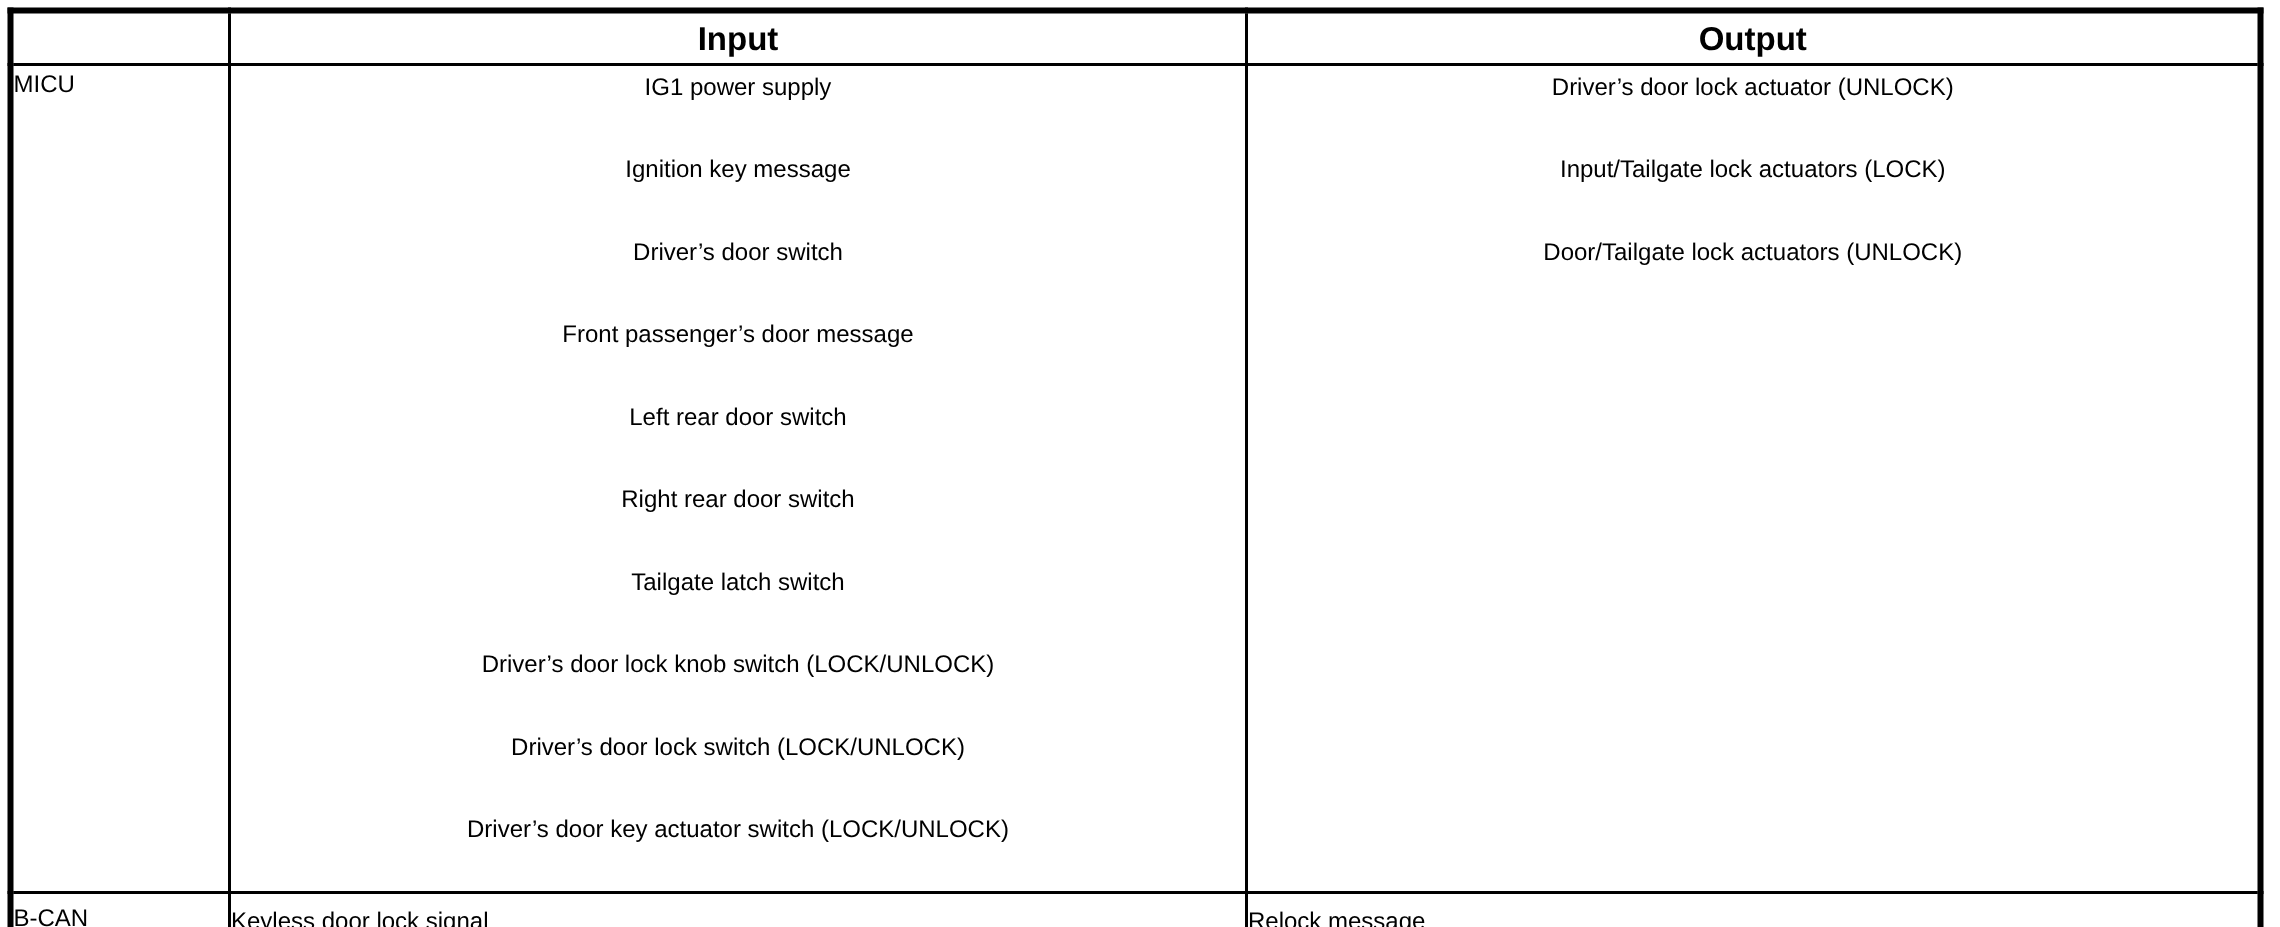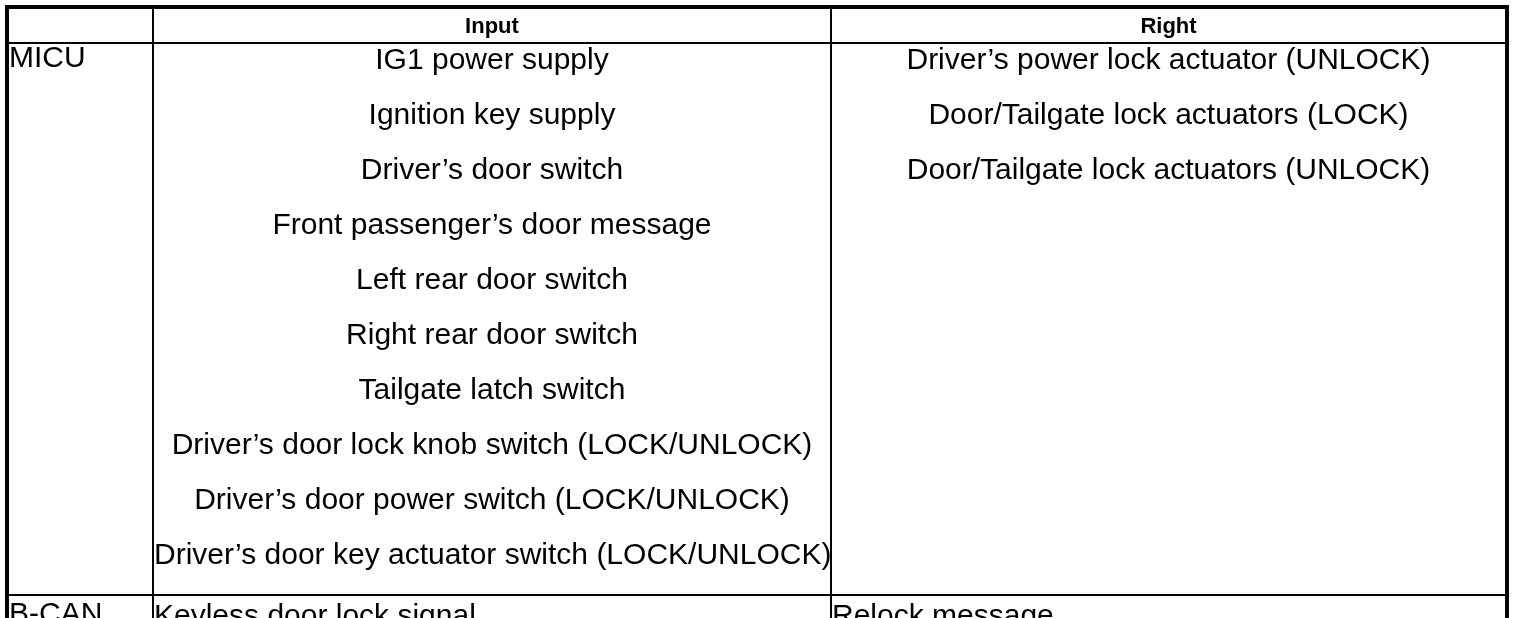--- a/index.html
+++ b/index.html
@@ -56,21 +56,21 @@
     vertical-align: middle;
     line-height: 32px;
     letter-spacing: 0px;
   }
   th.blank-header {
     border-left: 0;
   }
 
   
   td.cell {
-    font-size: 30px;
+    font-size: 16px;
     font-weight: normal;
     line-height: 26px;
     padding-top: 8px;
     padding-left: 5px;
     padding-right: 6px;
     padding-bottom: 6px;
     margin-top: 24px;
   }
 
   td.system-cell {
@@ -112,45 +112,45 @@
   <table class="io-table">
     <colgroup>
       <col class="col-system">
       <col class="col-input">
       <col class="col-output">
     </colgroup>
     <thead>
       <tr class="header-row">
         <th class="blank-header"></th>
         <th>Input</th>
-        <th>Right</th>
+        <th>Output</th>
       </tr>
     </thead>
     <tbody>
 
       <tr class="micu-row">
         <td class="cell system-cell">MICU</td>
         <td class="cell">
           <ul class="item-list">
             <li>IG1 power supply</li>
-            <li>Ignition key supply</li>
+            <li>Ignition key message</li>
             <li>Driver’s door switch</li>
             <li>Front passenger’s door message</li>
             <li>Left rear door switch</li>
             <li>Right rear door switch</li>
             <li>Tailgate latch switch</li>
             <li>Driver’s door lock knob switch (LOCK/UNLOCK)</li>
-            <li>Driver’s door power switch (LOCK/UNLOCK)</li>
+            <li>Driver’s door lock switch (LOCK/UNLOCK)</li>
             <li>Driver’s door key actuator switch (LOCK/UNLOCK)</li>
           </ul>
         </td>
         <td class="cell">
           <ul class="item-list">
-            <li>Driver’s power lock actuator (UNLOCK)</li>
-            <li>Door/Tailgate lock actuators (LOCK)</li>
+            <li>Driver’s door lock actuator (UNLOCK)</li>
+            <li>Input/Tailgate lock actuators (LOCK)</li>
             <li>Door/Tailgate lock actuators (UNLOCK)</li>
           </ul>
         </td>
       </tr>
 
       <tr class="bcan-row">
         <td class="cell system-cell">B-CAN</td>
         <td class="cell">
           <div class="single-line">Keyless door lock signal</div>
         </td>

